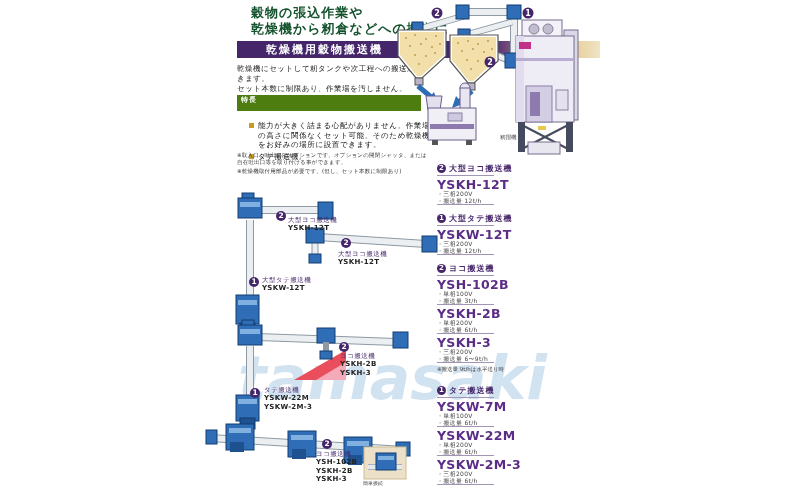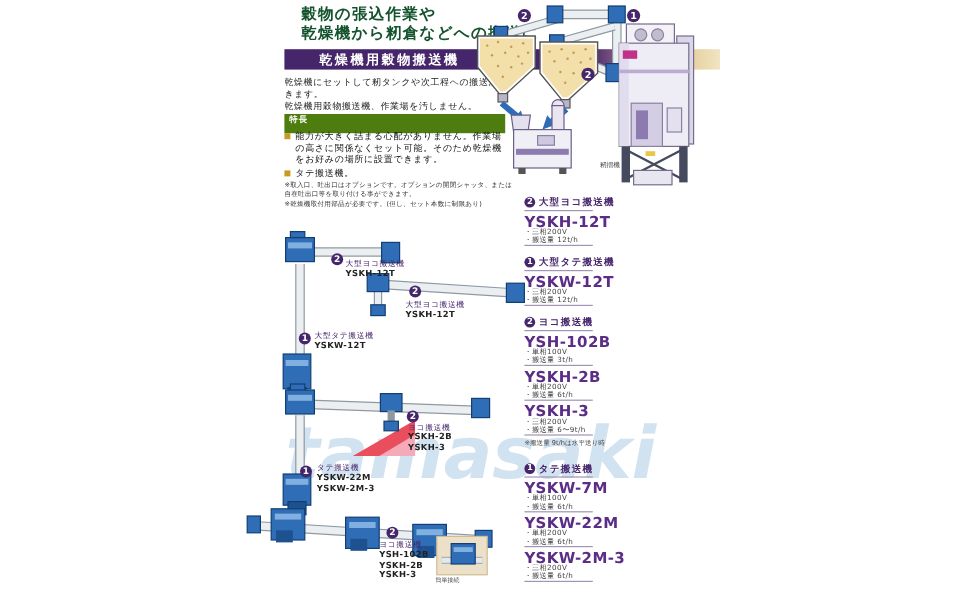--- a/index.html
+++ b/index.html
@@ -15,21 +15,21 @@
   .headline{position:absolute;left:251px;top:5px;z-index:2;color:#14532d;
         font-size:13px;font-weight:bold;line-height:16px;letter-spacing:1px;}
 
   .intro{position:absolute;left:237px;top:64px;width:190px;z-index:2;color:#222;
         font-size:7.5px;line-height:10px;letter-spacing:0.5px;}
 
   .feat-banner{position:absolute;left:237px;top:95px;width:184px;height:16px;z-index:2;
         background:#4d7c0f;color:#fff;font-size:7px;font-weight:bold;line-height:11px;
         padding-left:4px;letter-spacing:1px;box-sizing:border-box;}
 
-  .feat-list{position:absolute;left:237px;top:109px;width:188px;margin:0;padding:0;
+  .feat-list{position:absolute;left:237px;top:109px;width:188px;margin:12px;padding:0;
         list-style:none;z-index:2;}
   .feat-list li{position:relative;padding-left:9px;font-size:7.5px;line-height:9.5px;
         color:#111;letter-spacing:0.6px;margin-bottom:2px;}
   .feat-list li::before{content:"";position:absolute;left:0;top:2px;width:5px;height:5px;
         background:#c79b22;}
 
   .notes{position:absolute;left:237px;top:152px;width:190px;z-index:2;color:#333;
         font-size:5.5px;line-height:7px;letter-spacing:0.2px;}
   .notes div{margin-bottom:2px;}
 
@@ -72,21 +72,21 @@
 
   <div class="headline">
     <div>穀物の張込作業や</div>
     <div>乾燥機から籾倉などへの搬送に</div>
   </div>
 
   <div class="banner-text">乾燥機用穀物搬送機</div>
 
   <div class="intro">
     <div>乾燥機にセットして籾タンクや次工程への搬送ができます。</div>
-    <div>乾燥機用穀物搬送機、作業場を汚しません。</div>
+    <div>セット本数に制限あり、作業場を汚しません。</div>
   </div>
 
   <div class="feat-banner">特長</div>
 
   <ul class="feat-list">
     <li>能力が大きく詰まる心配がありません。作業場の高さに関係なくセット可能。そのため乾燥機をお好みの場所に設置できます。</li>
     <li>タテ搬送機。</li>
   </ul>
 
   <div class="notes">

